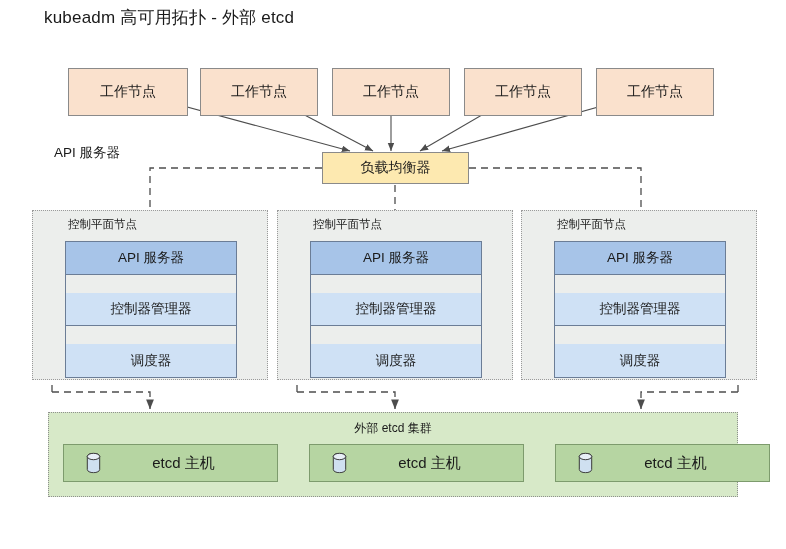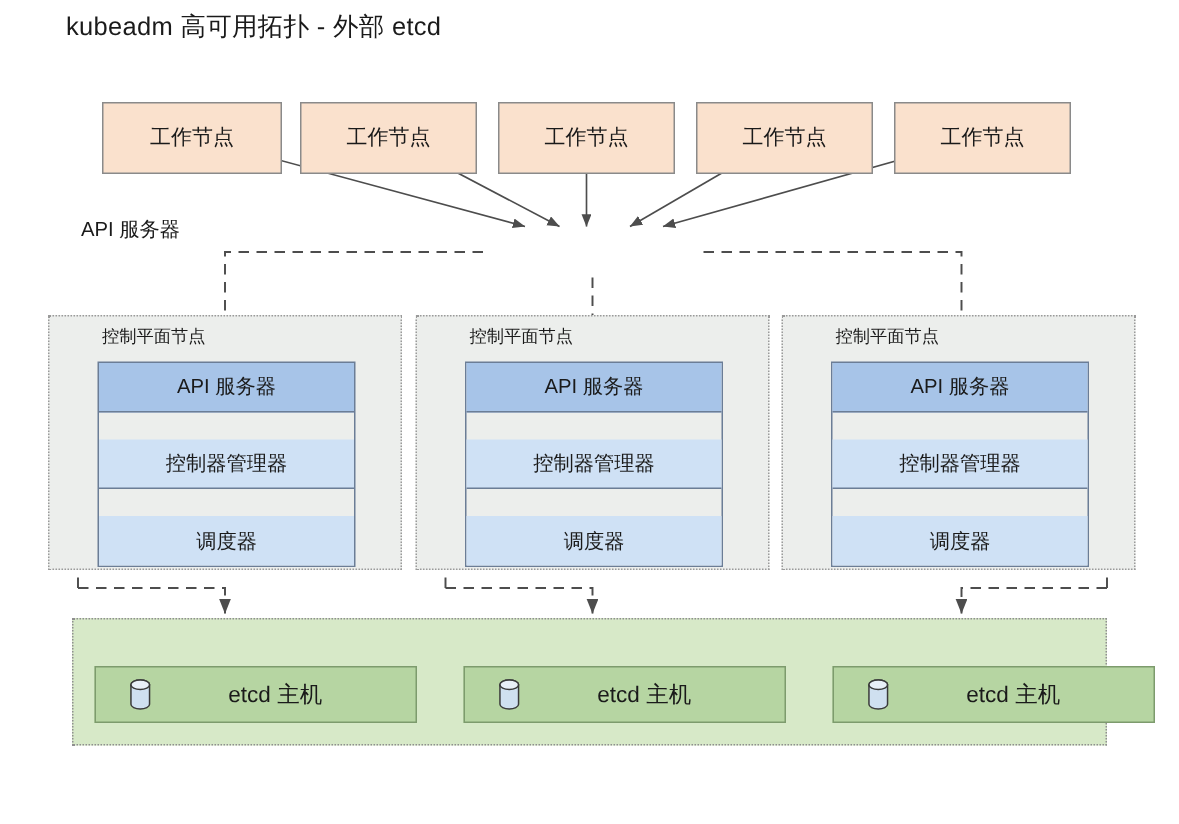--- a/index.html
+++ b/index.html
@@ -166,20 +166,23 @@
   </div>
   <div class="abs worker" style="left:464px;width:118px;">
     <span>工作节点</span>
   </div>
   <div class="abs worker" style="left:596px;width:118px;">
     <span>工作节点</span>
   </div>
 
   <div class="abs free-label lbl-apiserver">API 服务器</div>
 
+  <div class="abs loadbalancer">
+    <span>负载均衡器</span>
+  </div>
 
   <div class="abs cp-group" style="left:32px;width:236px;">
     <div class="cp-group-label">控制平面节点</div>
     <div class="cp-stack">
       <div class="cp-cell api">API 服务器</div>
       <div class="cp-cell sub">控制器管理器</div>
       <div class="cp-cell sub">调度器</div>
     </div>
   </div>
 
@@ -195,20 +198,21 @@
   <div class="abs cp-group" style="left:521px;width:236px;">
     <div class="cp-group-label">控制平面节点</div>
     <div class="cp-stack">
       <div class="cp-cell api">API 服务器</div>
       <div class="cp-cell sub">控制器管理器</div>
       <div class="cp-cell sub">调度器</div>
     </div>
   </div>
 
   <div class="abs etcd-cluster">
+    <div class="etcd-cluster-label">外部 etcd 集群</div>
 
     <div class="etcd-host" style="left:14px;width:215px;">
       <svg class="db-icon" viewBox="0 0 15 21">
         <ellipse cx="7.5" cy="4" rx="6.2" ry="3.2" fill="#e8eff7" stroke="#3a3a3a" stroke-width="1"></ellipse>
         <path d="M1.3,4 L1.3,17 A6.2,3.2 0 0 0 13.7,17 L13.7,4" fill="#cfe0f0" stroke="#3a3a3a" stroke-width="1"></path>
         <ellipse cx="7.5" cy="4" rx="6.2" ry="3.2" fill="#e8eff7" stroke="#3a3a3a" stroke-width="1"></ellipse>
       </svg>
       <span class="host-text">etcd 主机</span>
     </div>
 

